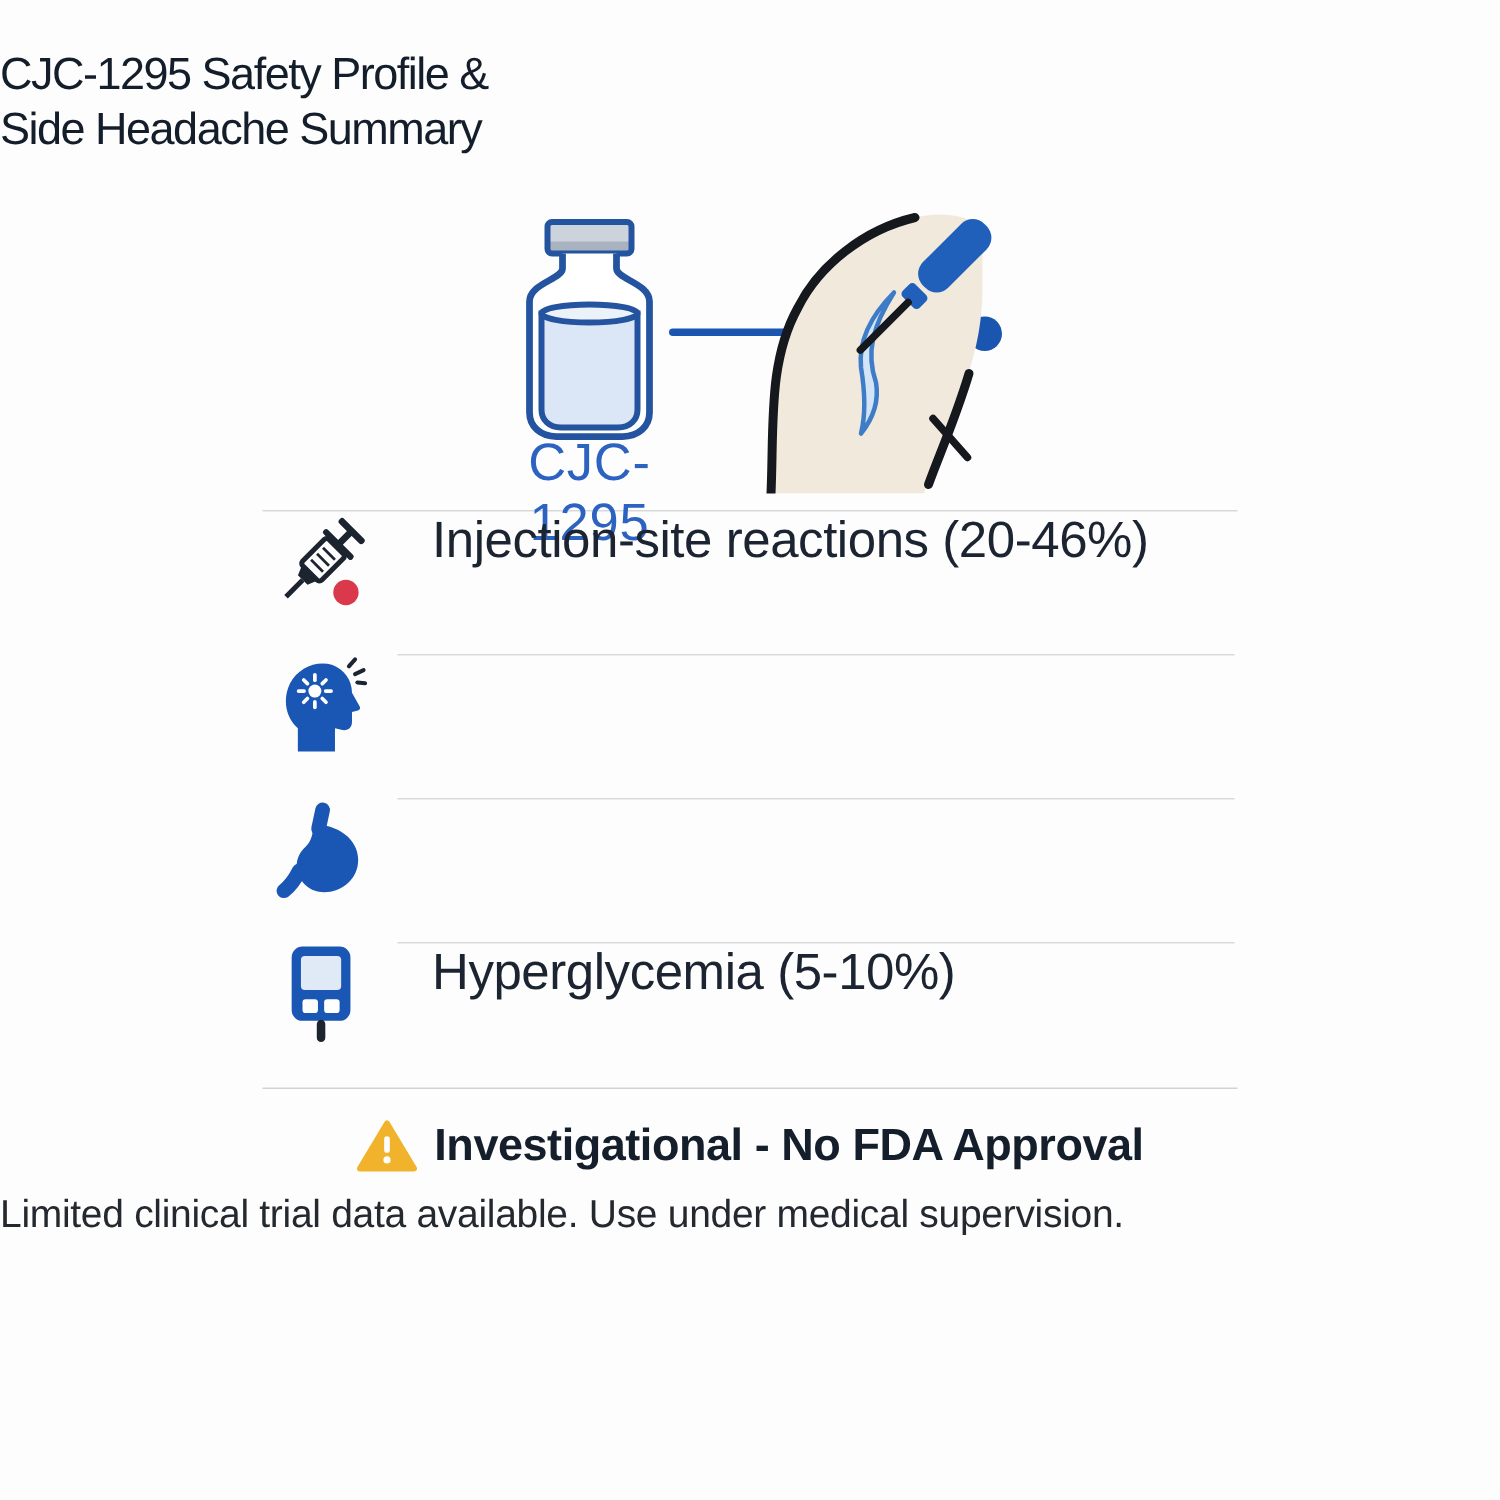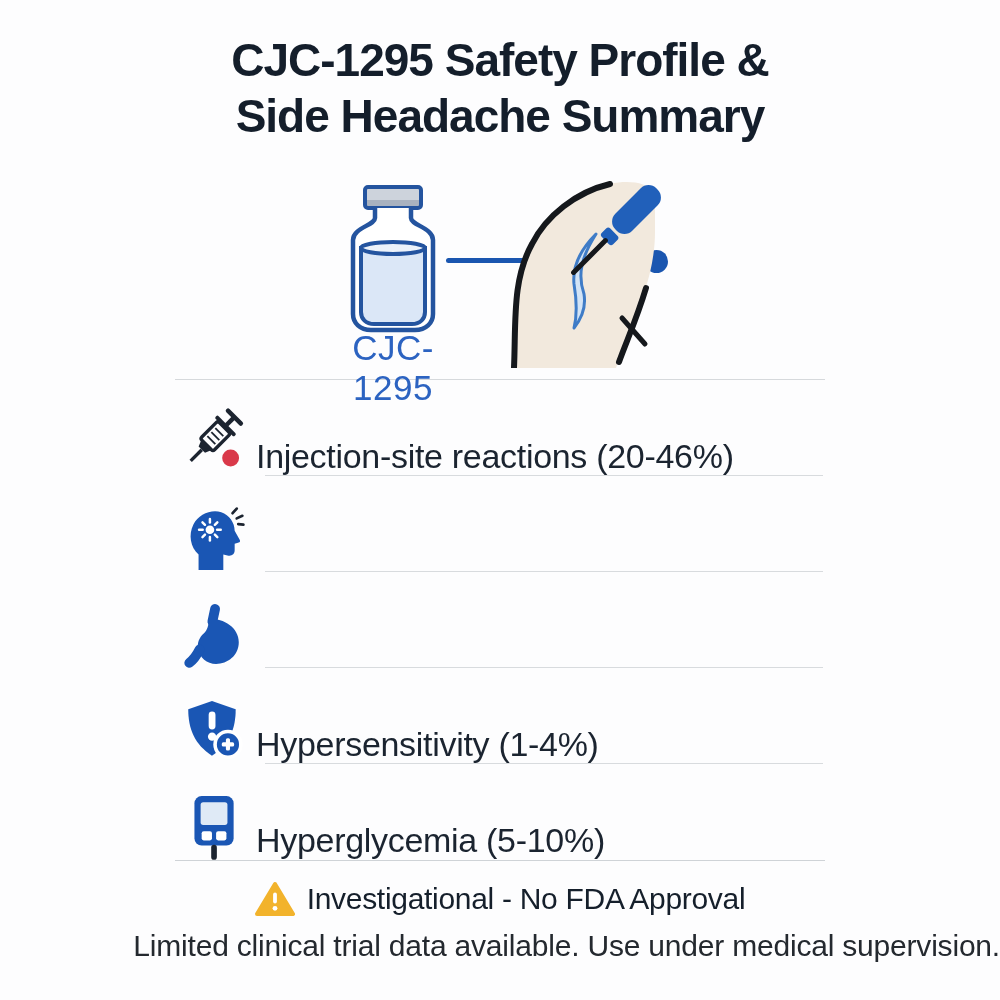--- a/index.html
+++ b/index.html
@@ -7,23 +7,22 @@
     width:1000px;height:1000px;overflow:hidden;
     background:#fdfdfe;
     font-family:"Liberation Sans", sans-serif;
     -webkit-font-smoothing:antialiased;
   }
   .page{position:relative;width:1000px;height:1000px;}
 
   
   .title{
     margin-top:32px;
-    text-align:center;
-    font-size:46px;
-    font-weight:700;
+    font-size:30px;
+    font-weight:400;
     letter-spacing:-1px;
     line-height:1.22;
     color:#141e2b;
   }
   .title span{display:block;}
 
   
   .illustration{position:relative;height:200px;margin-top:26px;}
   .vial-svg{position:absolute;left:341px;top:14px;}
   .vial-label{
@@ -40,22 +39,23 @@
   }
   .arm-svg{position:absolute;left:498px;top:2px;}
 
   
   .list{
     margin:9px 175px 0 175px;
     border-top:1px solid #d6d9dc;
   }
   .row{
     position:relative;
-    display:flex;align-items:flex-end;
+    display:flex;align-items:flex-start;
     height:96px;
+    gap:32px;
   }
   .row:not(:last-child)::after{
     content:"";position:absolute;left:90px;right:2px;bottom:0;
     height:1px;background:#d8dbde;
   }
   .icon-box{
     width:76px;min-width:76px;display:flex;align-items:center;justify-content:flex-start;
     padding-left:5px;
   }
   .row-label{
@@ -65,24 +65,24 @@
   .full-divider{
     margin:0 175px;height:0;border-top:1px solid #cfd3d7;
   }
 
   
   .warning-row{
     display:flex;justify-content:center;align-items:center;gap:12px;
     margin-top:20px;
   }
   .warning-text{
-    font-size:30px;font-weight:400;color:#151f2b;letter-spacing:-0.3px;
+    font-size:30px;font-weight:700;color:#151f2b;letter-spacing:-0.3px;
   }
   .note{
-    text-align:right;font-size:30px;color:#24292f;margin-top:12px;letter-spacing:-0.2px;
+    text-align:left;font-size:26px;color:#24292f;margin-top:12px;letter-spacing:-0.2px;
   }
 </style>
 </head>
 <body>
 
 <div class="page">
 
   <div class="title">
     <span>CJC-1295 Safety Profile &amp;</span>
     <span>Side Headache Summary</span>
@@ -174,33 +174,20 @@
         <svg width="66" height="66" viewBox="0 0 64 64">
           <g fill="#1a56b4">
             <rect x="29" y="2" width="9.5" height="22" rx="4.7" transform="rotate(12 34 8)"></rect>
             <path d="M28,16 C43,16 57,25 57,39 C57,52 46,60 35,60 C26,60 19,54 17.5,45 C16.6,40 18.5,34.5 23,30.5 C26.5,27.5 28,22 28,16 Z"></path>
             <path d="M19,46 C16,52 13,56 9,59" fill="none" stroke="#1a56b4" stroke-width="9.5" stroke-linecap="round"></path>
           </g>
         </svg>
       </div>
     </div>
 
-    <div class="row">
-      <div class="icon-box">
-        <svg width="66" height="66" viewBox="0 0 64 64">
-          <path d="M31,3 L54,11 C54,30 48,45 31,56 C14,45 8,30 8,11 Z" fill="#1a56b4"></path>
-          <rect x="27.8" y="13" width="6.6" height="17.5" rx="3.3" fill="#ffffff"></rect>
-          <circle cx="31.1" cy="37.5" r="4" fill="#ffffff"></circle>
-          <circle cx="46.5" cy="45" r="12.5" fill="#1a56b4" stroke="#ffffff" stroke-width="3.5"></circle>
-          <rect x="40.5" y="43" width="12" height="4" rx="1.5" fill="#ffffff"></rect>
-          <rect x="44.5" y="39" width="4" height="12" rx="1.5" fill="#ffffff"></rect>
-        </svg>
-      </div>
-      <div class="row-label">Hypersensitivity (1-4%)</div>
-    </div>
 
     <div class="row">
       <div class="icon-box">
         <svg width="66" height="66" viewBox="0 0 64 64">
           <rect x="14" y="2" width="38" height="48" rx="7" fill="#1a56b4"></rect>
           <rect x="20" y="8" width="26" height="22" rx="2.5" fill="#dfeaf6"></rect>
           <rect x="21" y="36" width="10" height="9" rx="2" fill="#ffffff"></rect>
           <rect x="35" y="36" width="10" height="9" rx="2" fill="#ffffff"></rect>
           <line x1="33" y1="52" x2="33" y2="61" stroke="#1c2430" stroke-width="5.5" stroke-linecap="round"></line>
         </svg>

